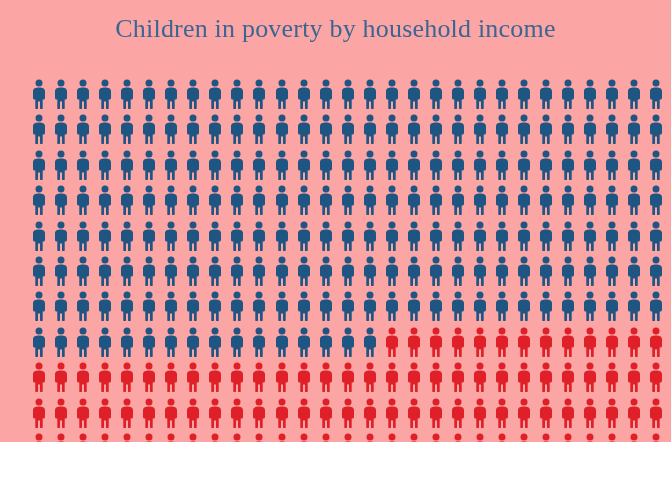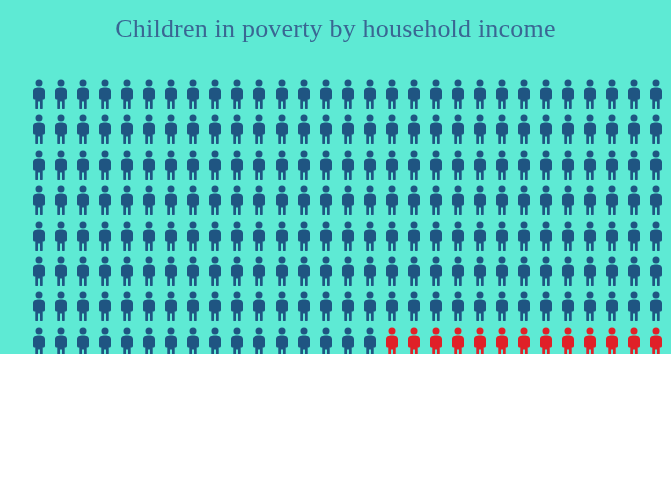--- a/index.html
+++ b/index.html
@@ -10,23 +10,23 @@
   }
   body {
     width: 671px;
     height: 503px;
     overflow: hidden;
     font-family: "Liberation Serif", "DejaVu Serif", serif;
     position: relative;
   }
   .page {
     width: 671px;
-    height: 354px;
+    height: 442px;
     position: relative;
-    background: #5eead4;
+    background: #fca5a5;
     overflow: hidden;
   }
   .chart-title {
     position: absolute;
     top: 14px;
     left: 0;
     width: 671px;
     text-align: center;
     font-family: "Liberation Serif", "DejaVu Serif", serif;
     font-size: 26px;

